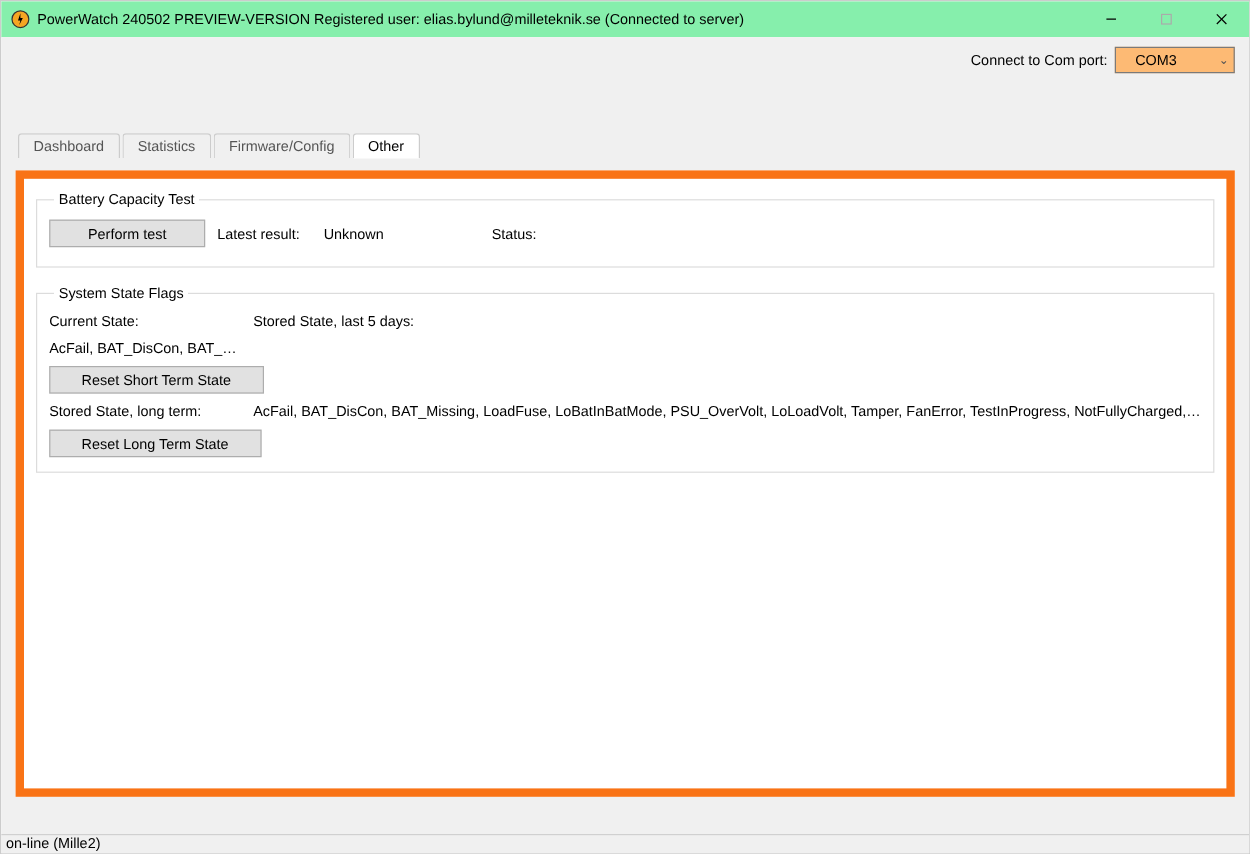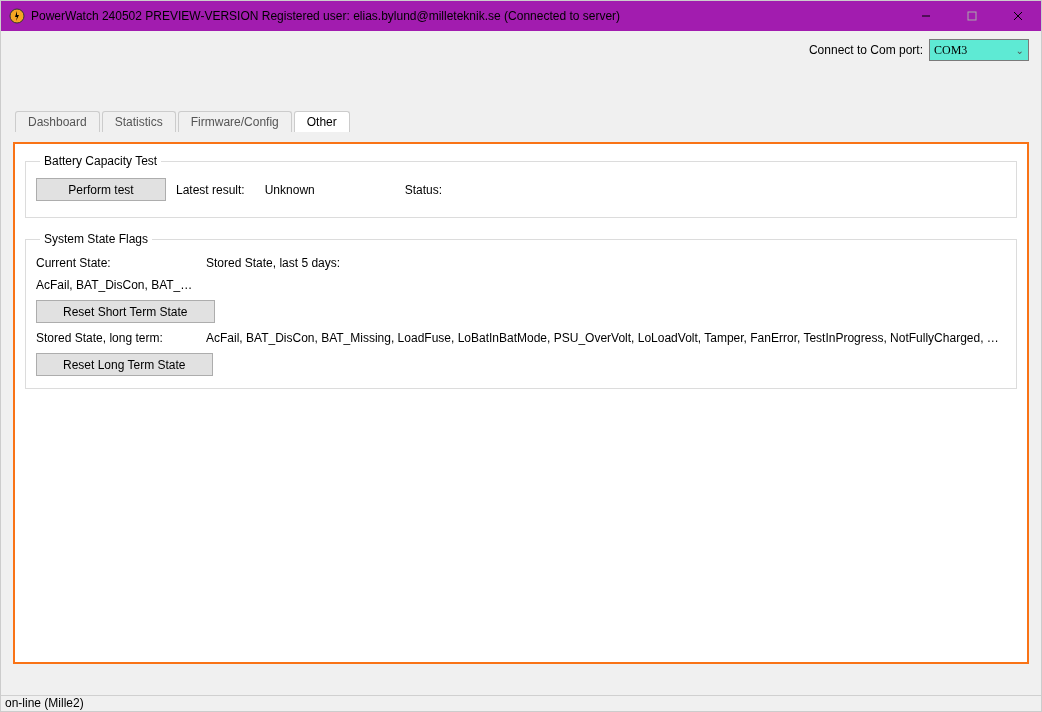--- a/index.html
+++ b/index.html
@@ -13,21 +13,21 @@
     overflow: hidden;
     border: 1px solid #ccc;
     display: flex;
     flex-direction: column;
   }
   .titlebar {
     height: 30px;
     display: flex;
     align-items: center;
     padding-left: 8px;
-    background: #a21caf;
+    background: #86efac;
   }
   .titlebar .icon {
     width: 16px; height: 16px; margin-right: 6px;
   }
   .titlebar .title { flex: none; font-size: 12px; }
   .titlebar .spacer { flex: 1; }
   .win-btn {
     width: 46px; height: 30px;
     display: flex; align-items: center; justify-content: center;
     font-family: "Segoe UI Symbol", sans-serif;
@@ -49,27 +49,26 @@
     align-items: center;
     justify-content: flex-end;
     padding: 8px 12px 0 12px;
     gap: 6px;
   }
   .toprow label { font-size: 12px; }
   .combo {
     width: 100px;
     height: 22px;
     border: 1px solid #7a7a7a;
-    background: #5eead4;
-    display: flex;
-    align-items: center;
-    padding: 0 4px;
-    font-size: 12px;
-    position: relative;
-    font-family: Liberation Serif, serif;
+    background: #fdba74;
+    display: flex;
+    align-items: center;
+    padding: 0 16px;
+    font-size: 12px;
+    position: relative;
   }
   .combo .chev {
     position: absolute; right: 4px; top: 50%; transform: translateY(-50%);
     font-size: 10px; color: #555;
   }
   .tabs-row {
     display: flex;
     align-items: flex-end;
     padding-left: 14px;
     margin-top: 10px;
@@ -91,21 +90,21 @@
   }
   .tab.active {
     background: #fff;
     color: #000;
     border-color: #ccc;
     z-index: 3;
   }
   .tab-content {
     flex: 1;
     background: #fff;
-    border: 2px solid #f97316;
+    border: 7px solid #f97316;
     margin: 0 12px 6px 12px;
     padding: 10px 10px;
     position: relative;
     margin-top: 0;
   }
   fieldset {
     border: 1px solid #dcdcdc;
     padding: 10px 10px 12px 10px;
     margin-bottom: 14px;
     position: relative;

